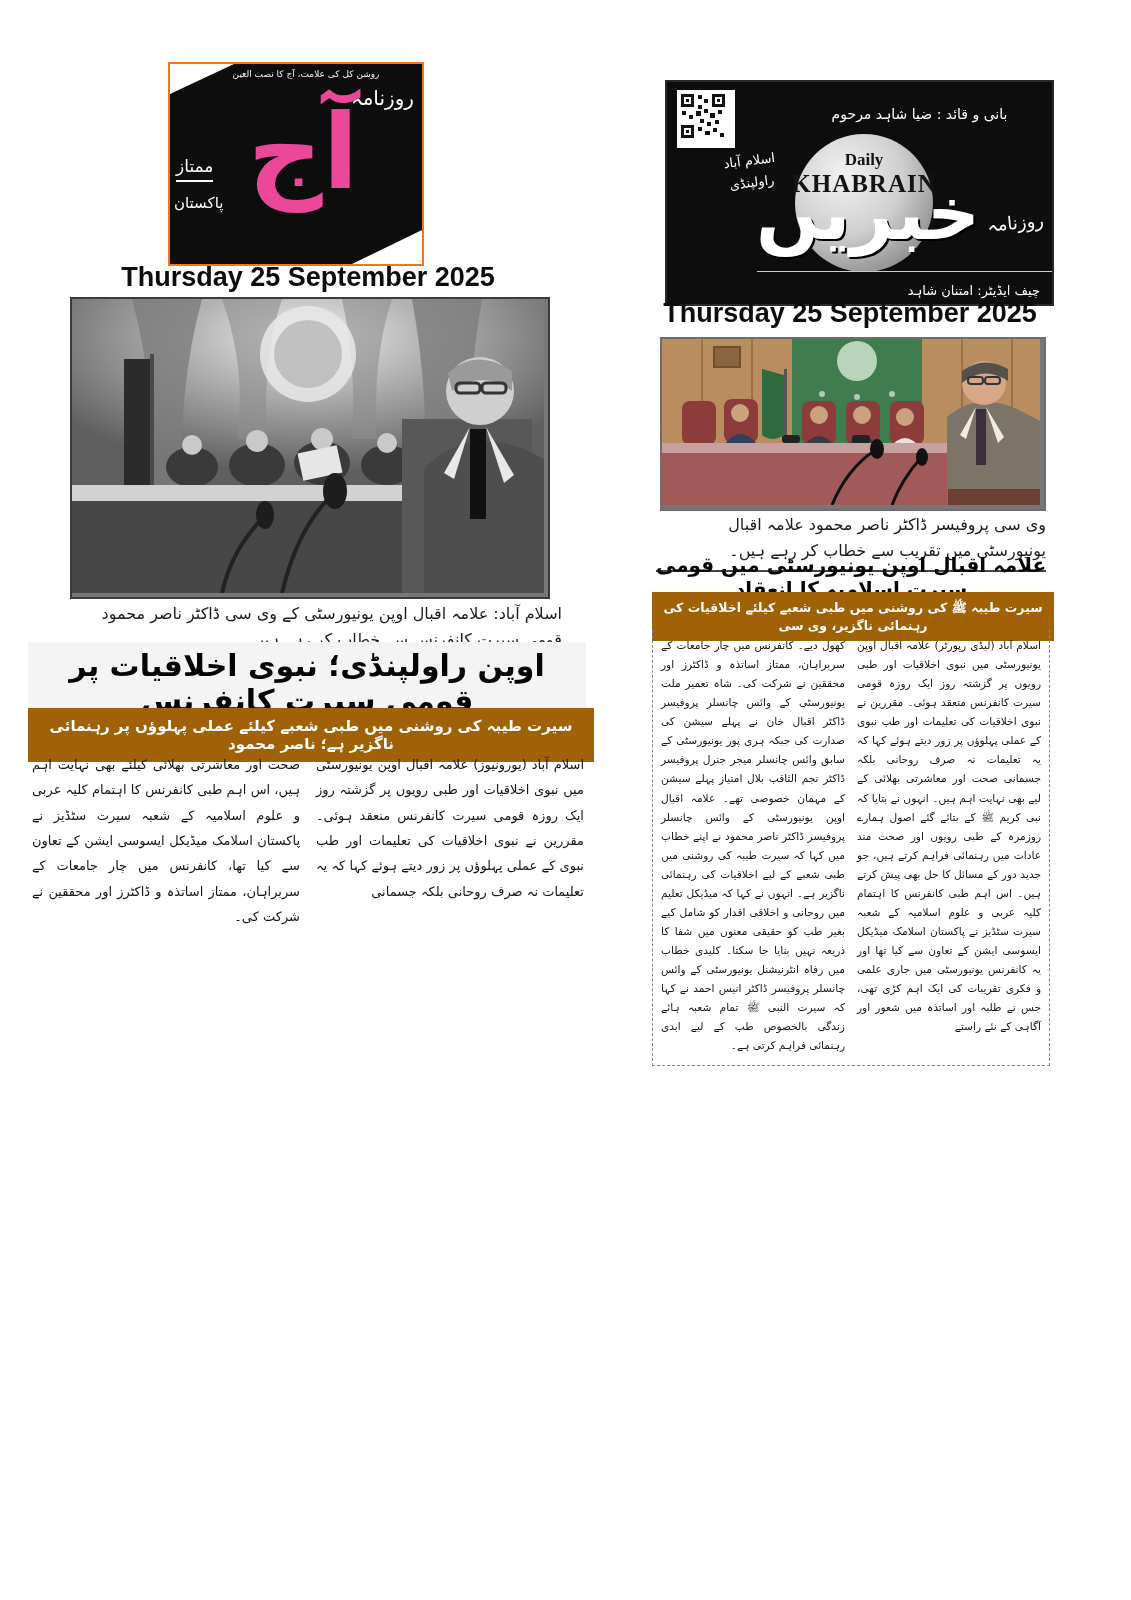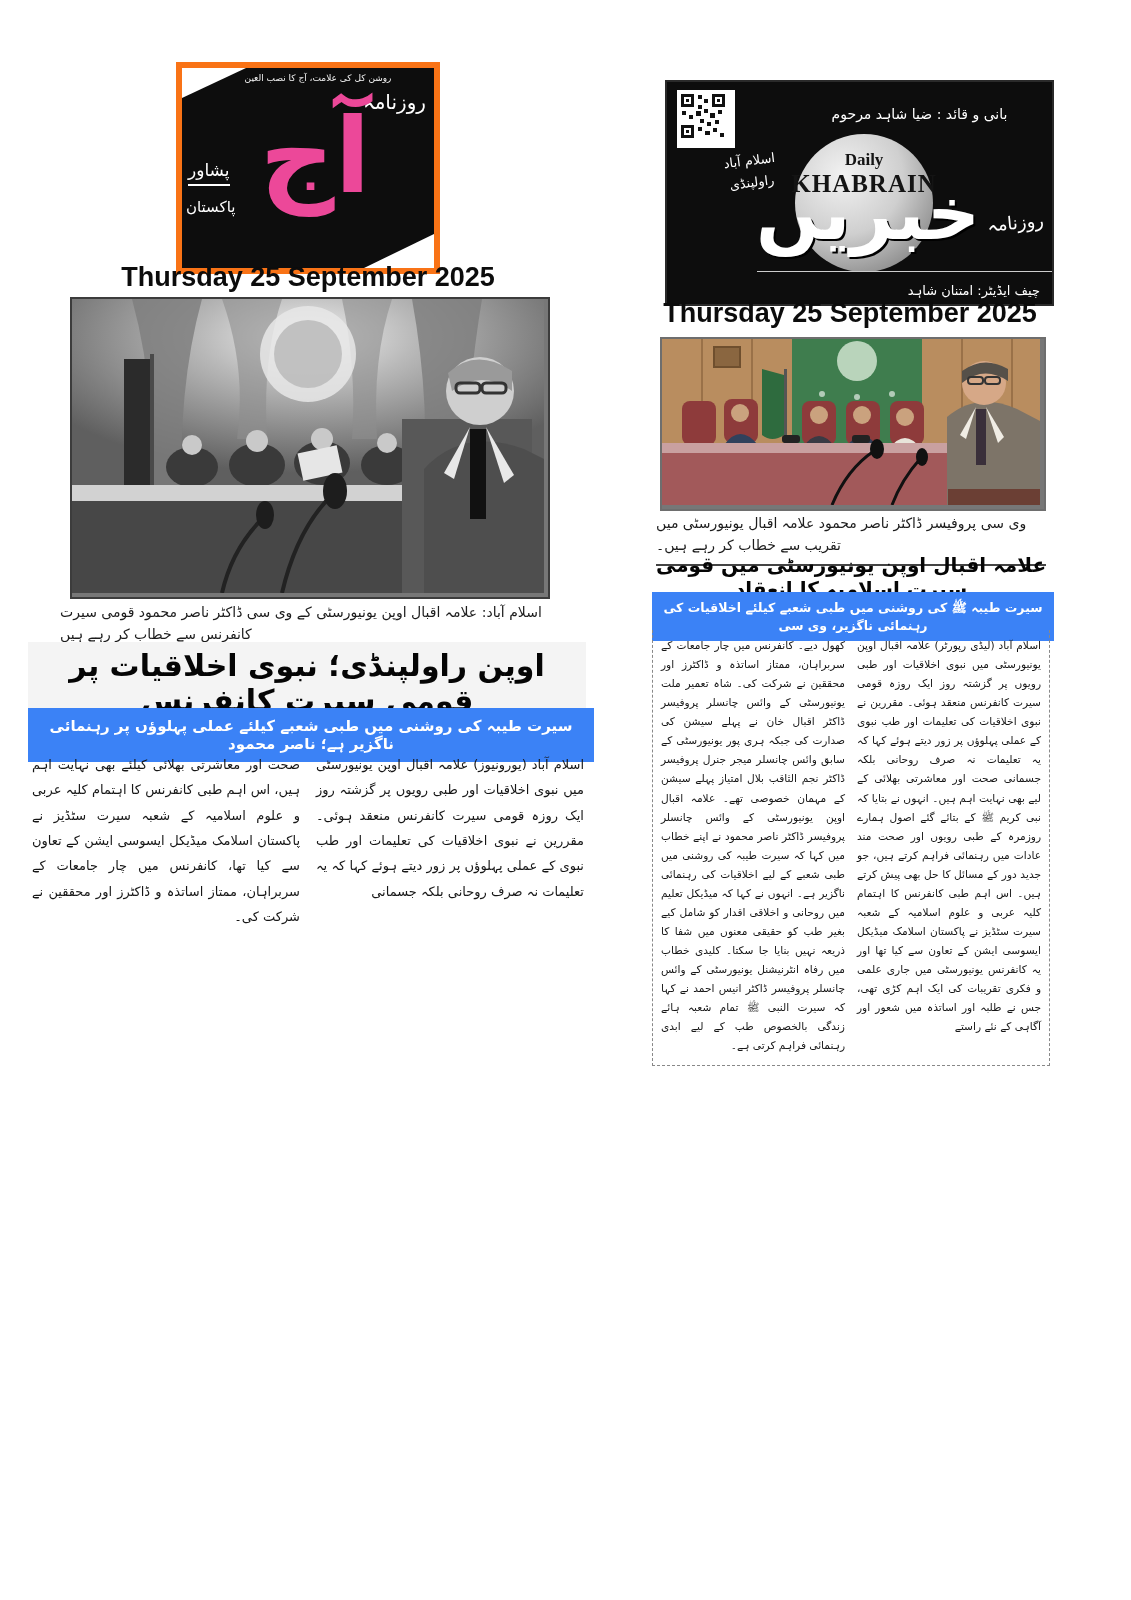--- a/index.html
+++ b/index.html
@@ -4,46 +4,46 @@
 <style>
   html,body{margin:0;padding:0;}
   body{background:#ffffff;font-family:"Liberation Sans",sans-serif;}
   .page{position:relative;width:1131px;height:1600px;background:#ffffff;overflow:hidden;}
 
   
   .urdu{font-family:"DejaVu Sans",sans-serif;direction:rtl;}
   .abs{position:absolute;}
 
   
-  .aaj-masthead{left:176px;top:62px;width:252px;height:200px;background:#0d0d0d;border:6px solid #f97316;overflow:hidden;text-decoration:underline;}
+  .aaj-masthead{left:168px;top:62px;width:252px;height:200px;background:#0d0d0d;border:2px solid #f97316;overflow:hidden;text-decoration:underline;}
   .aaj-corner-tl{position:absolute;left:0;top:0;width:0;height:0;border-top:30px solid #ffffff;border-right:64px solid transparent;}
   .aaj-corner-br{position:absolute;right:0;bottom:0;width:0;height:0;border-bottom:34px solid #ffffff;border-left:70px solid transparent;}
   .aaj-slogan{position:absolute;top:5px;left:50px;right:30px;color:#f3f3f3;font-size:9px;text-align:center;white-space:nowrap;}
   .aaj-rooznama{position:absolute;top:22px;right:8px;color:#ffffff;font-size:20px;}
   .aaj-logo{position:absolute;top:26px;left:58px;width:150px;color:#ec4899;font-size:104px;line-height:1.2;text-align:center;font-weight:bold;}
   .aaj-city{position:absolute;top:92px;left:6px;color:#ffffff;font-size:17px;border-bottom:2px solid #ffffff;padding-bottom:4px;}
   .aaj-country{position:absolute;top:130px;left:4px;color:#ffffff;font-size:15px;}
 
   .date-line{font-weight:bold;color:#0c0c0c;font-size:27px;text-align:center;letter-spacing:0;}
   .date-left{left:70px;top:262px;width:476px;}
   .date-right{left:630px;top:298px;width:440px;}
 
   .photo-frame{border:2px solid #3c3c3c;background:#777;}
   .photo-left{left:70px;top:297px;width:476px;height:298px;}
   .photo-right{left:660px;top:337px;width:382px;height:170px;border:2px solid #6e6e6e;}
 
-  .caption{font-size:14px;color:#1c1c1c;text-align:left;line-height:1.6;}
+  .caption{font-size:16px;color:#1c1c1c;text-align:right;line-height:1.6;}
   .caption-left{left:60px;top:601px;width:502px;border-bottom:2px solid #eab308;padding-bottom:8px;}
   .caption-right{left:656px;top:512px;width:390px;border-bottom:2px solid #444;padding-bottom:7px;}
 
   .headline{font-weight:bold;color:#050505;text-align:center;}
   .headline-left{left:28px;top:642px;width:558px;font-size:30px;background:#f4f4f4;padding:6px 0 10px 0;}
   .headline-right{left:652px;top:548px;width:398px;font-size:20px;padding:5px 0 7px 0;border-bottom:0;}
 
-  .subbar{background:#3b82f6;color:#ffffff;text-align:center;font-weight:bold;}
+  .subbar{background:#a16207;color:#ffffff;text-align:center;font-weight:bold;}
   .subbar-left{left:28px;top:708px;width:558px;font-size:15px;padding:9px 4px;}
   .subbar-right{left:652px;top:592px;width:398px;font-size:12.5px;padding:8px 2px;}
 
   .article{display:flex;direction:rtl;color:#161616;text-align:justify;}
   .article .col{line-height:1.95;}
   .article-left{left:32px;top:752px;width:552px;font-size:13px;gap:16px;}
   .article-left .col{width:50%;}
   .article-right{left:652px;top:630px;width:398px;font-size:10.6px;gap:12px;
                  border-left:1px dashed #888;border-right:1px dashed #888;border-bottom:1px dashed #888;
                  padding:6px 8px 10px 8px;box-sizing:border-box;}
@@ -68,21 +68,21 @@
 <body>
 
 <div class="page">
 
   <div class="abs aaj-masthead">
     <div class="aaj-corner-tl"></div>
     <div class="aaj-corner-br"></div>
     <div class="aaj-slogan urdu">روشن کل کی علامت، آج کا نصب العین</div>
     <div class="aaj-rooznama urdu">روزنامہ</div>
     <div class="aaj-logo urdu">آج</div>
-    <div class="aaj-city urdu">پشاور</div>
+    <div class="aaj-city urdu">ممتاز</div>
     <div class="aaj-country urdu">پاکستان</div>
   </div>
 
   <div class="abs date-line date-left">Thursday 25 September 2025</div>
 
   <div class="abs photo-frame photo-left">
     <svg width="472" height="294" viewBox="0 0 472 294" xmlns="http://www.w3.org/2000/svg">
       <rect width="472" height="294" fill="#6c6c6c"></rect>
 
       <radialGradient id="glow" cx="50%" cy="18%" r="65%">

